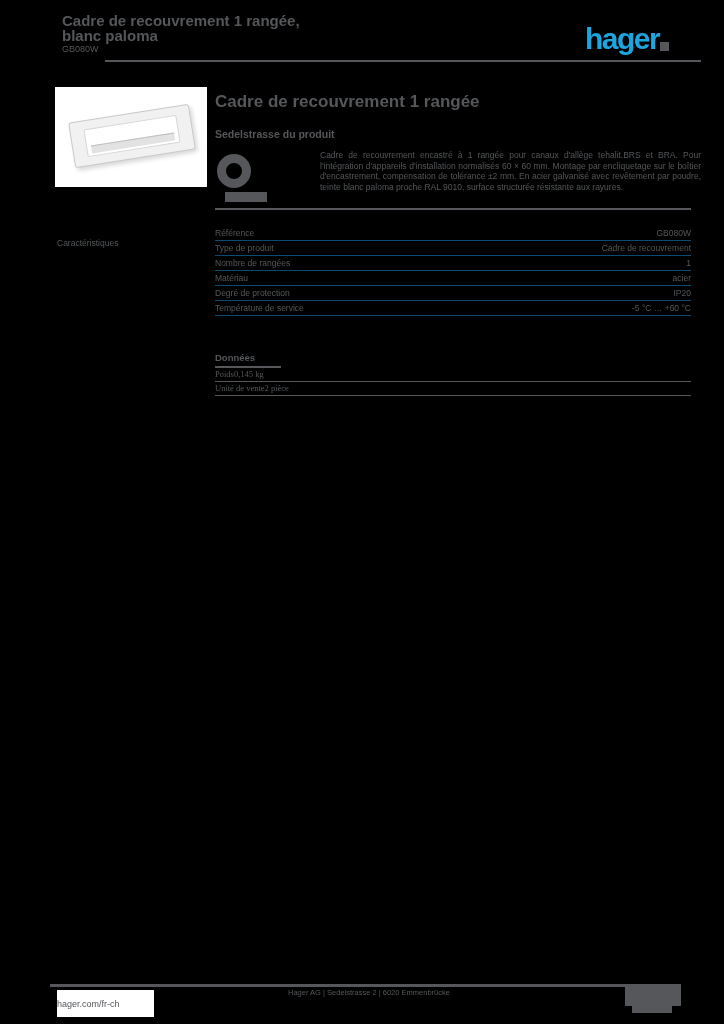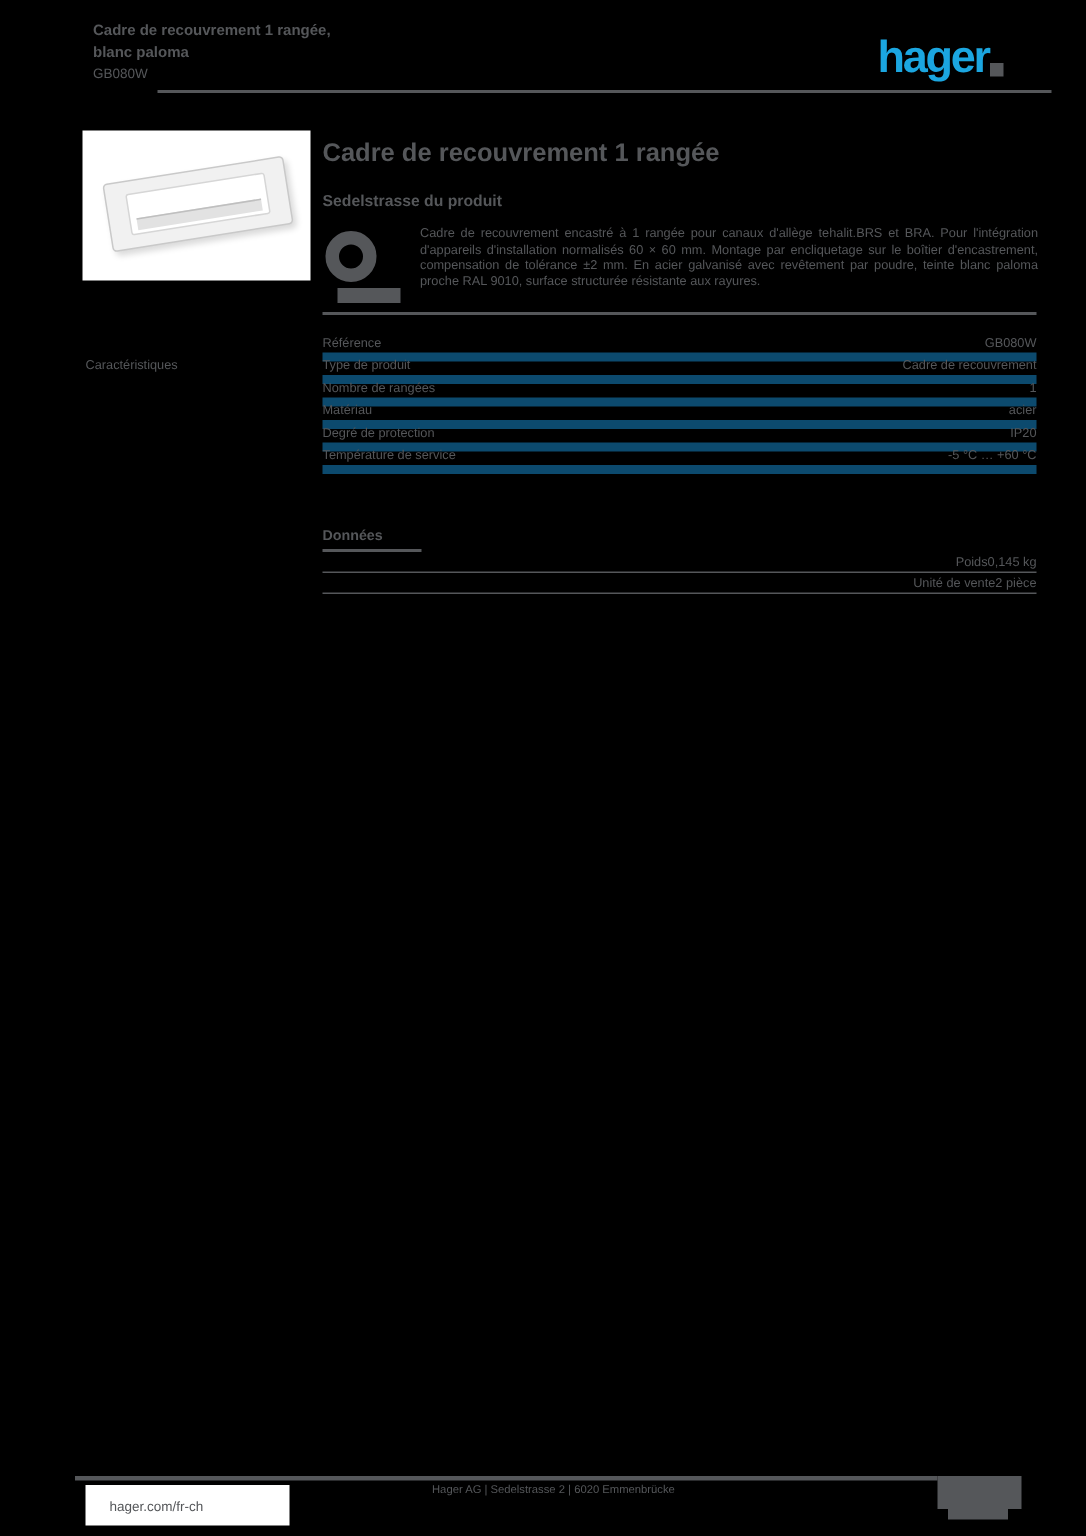--- a/index.html
+++ b/index.html
@@ -6,21 +6,21 @@
   html,body { background:#000; }
   body { font-family:"Liberation Sans", sans-serif; }
   #page {
     position:relative; width:724px; height:1024px; background:#000;
     color:#55575A; overflow:hidden;
   }
   .abs { position:absolute; }
 
   
   #header-block { left:62px; top:13px; }
-  .h-line { font-size:10px; font-weight:bold; line-height:15px; color:#55575A; }
+  .h-line { font-size:15px; font-weight:bold; line-height:15px; color:#55575A; }
   .h-ref { font-size:9px; line-height:13px; color:#55575A; }
   #header-rule { left:105px; top:60px; width:596px; height:2px; background:#55575A; }
   #logo { left:585px; top:22px; font-size:30px; font-weight:bold; color:#1BA6E0; letter-spacing:-1.5px; }
   #logo-mark { left:660px; top:42px; width:9px; height:9px; background:#55575A; }
 
   
   #photo-box { left:55px; top:87px; width:152px; height:100px; background:#fff; }
   #frame-outer {
     position:absolute; left:16px; top:26px; width:122px; height:46px;
     background:#f1f1f1; border:1px solid #c9c9c9; border-radius:3px;
@@ -35,49 +35,49 @@
     background:#e2e2e2; border-top:1px solid #bfbfbf;
   }
 
   
   #main-title { left:215px; top:93px; width:470px; font-size:17px; font-weight:bold; line-height:17px; }
   #desc-heading { left:215px; top:128px; font-size:10.5px; font-weight:bold; }
   #desc-row { left:215px; top:150px; width:486px; display:flex; }
   #desc-picto { width:56px; height:54px; flex:0 0 56px; position:relative; margin-right:9px; }
   .picto-ring { position:absolute; left:2px; top:4px; width:34px; height:34px; border:9px solid #55575A; border-radius:50%; }
   .picto-bar { position:absolute; left:10px; top:42px; width:42px; height:10px; background:#55575A; }
-  #desc-text { font-size:8.5px; line-height:10.5px; color:#55575A; width:412px; text-align:justify; }
+  #desc-text { font-size:8.5px; line-height:10.5px; color:#55575A; width:412px; text-align:justify;margin-left:40px; }
   #desc-rule { left:215px; top:208px; width:476px; height:1.5px; background:#55575A; }
 
   
   #sidebar-label { left:57px; top:238px; font-size:8.5px; }
 
   
   #char-table { left:215px; top:226px; width:476px; }
   .char-row {
     display:flex; justify-content:space-between; align-items:flex-end;
-    height:15px; border-bottom:6px solid #0c4a6e; font-size:8.5px; padding-bottom:2px;
+    height:15px; border-bottom:1px solid #0c4a6e; font-size:8.5px; padding-bottom:2px;
   }
   .char-label { font-weight:normal; }
   .char-value { text-align:right; }
 
   
   #data-heading { left:215px; top:352px; font-size:9.5px; font-weight:bold; }
   #data-heading-rule { left:215px; top:366px; width:66px; height:1.5px; background:#55575A; }
   #data-table { left:215px; top:368px; width:476px; }
   .data-row {
-    display:flex; justify-content:flex-end; align-items:flex-end;
-    height:14px; border-bottom:1px solid #55575A; font-size:8.5px; padding-bottom:2px;
+    display:flex; justify-content:flex-start; align-items:flex-end;
+    height:14px; border-bottom:1px solid #55575A; font-size:8.5px; padding-bottom:2px;font-family:Liberation Serif, serif;
   }
 
   
   #footer-rule { left:50px; top:984px; width:575px; height:3px; background:#55575A; }
   #footer-link-box {
-    left:57px; top:990px; width:136px; height:27px; background:#fff;
-    display:flex; align-items:center; padding-left:16px;
+    left:57px; top:990px; width:97px; height:27px; background:#fff;
+    display:flex; align-items:center; padding-left:0;
   }
   #footer-link { font-size:9px; color:#55575A; text-decoration:none; }
   #footer-center { left:288px; top:988px; width:330px; font-size:7.5px; line-height:9.5px; color:#55575A; }
   #footer-emblem-top { left:625px; top:984px; width:56px; height:22px; background:#55575A; }
   #footer-emblem-bottom { left:632px; top:1006px; width:40px; height:7px; background:#55575A; }
 </style>
 </head>
 <body>
 
 <div id="page">

